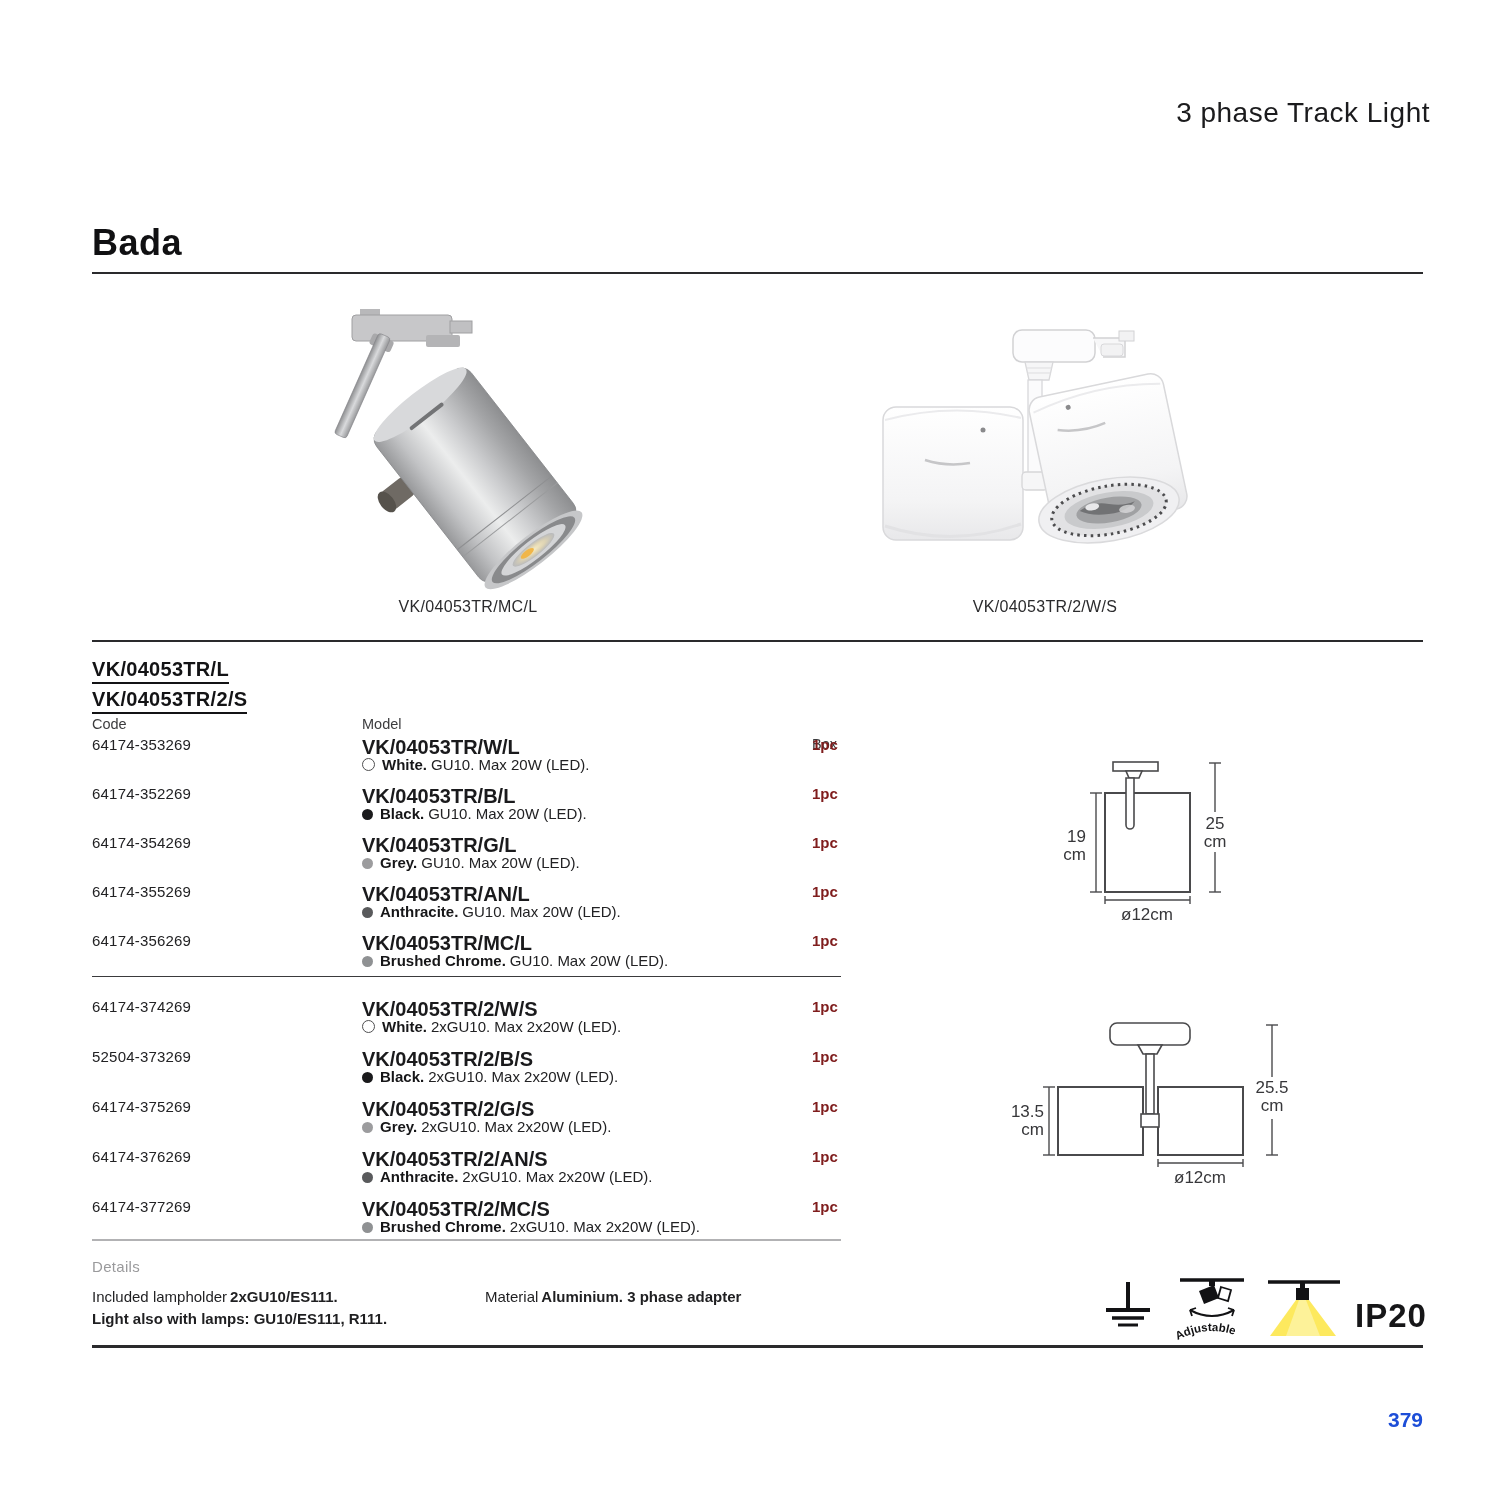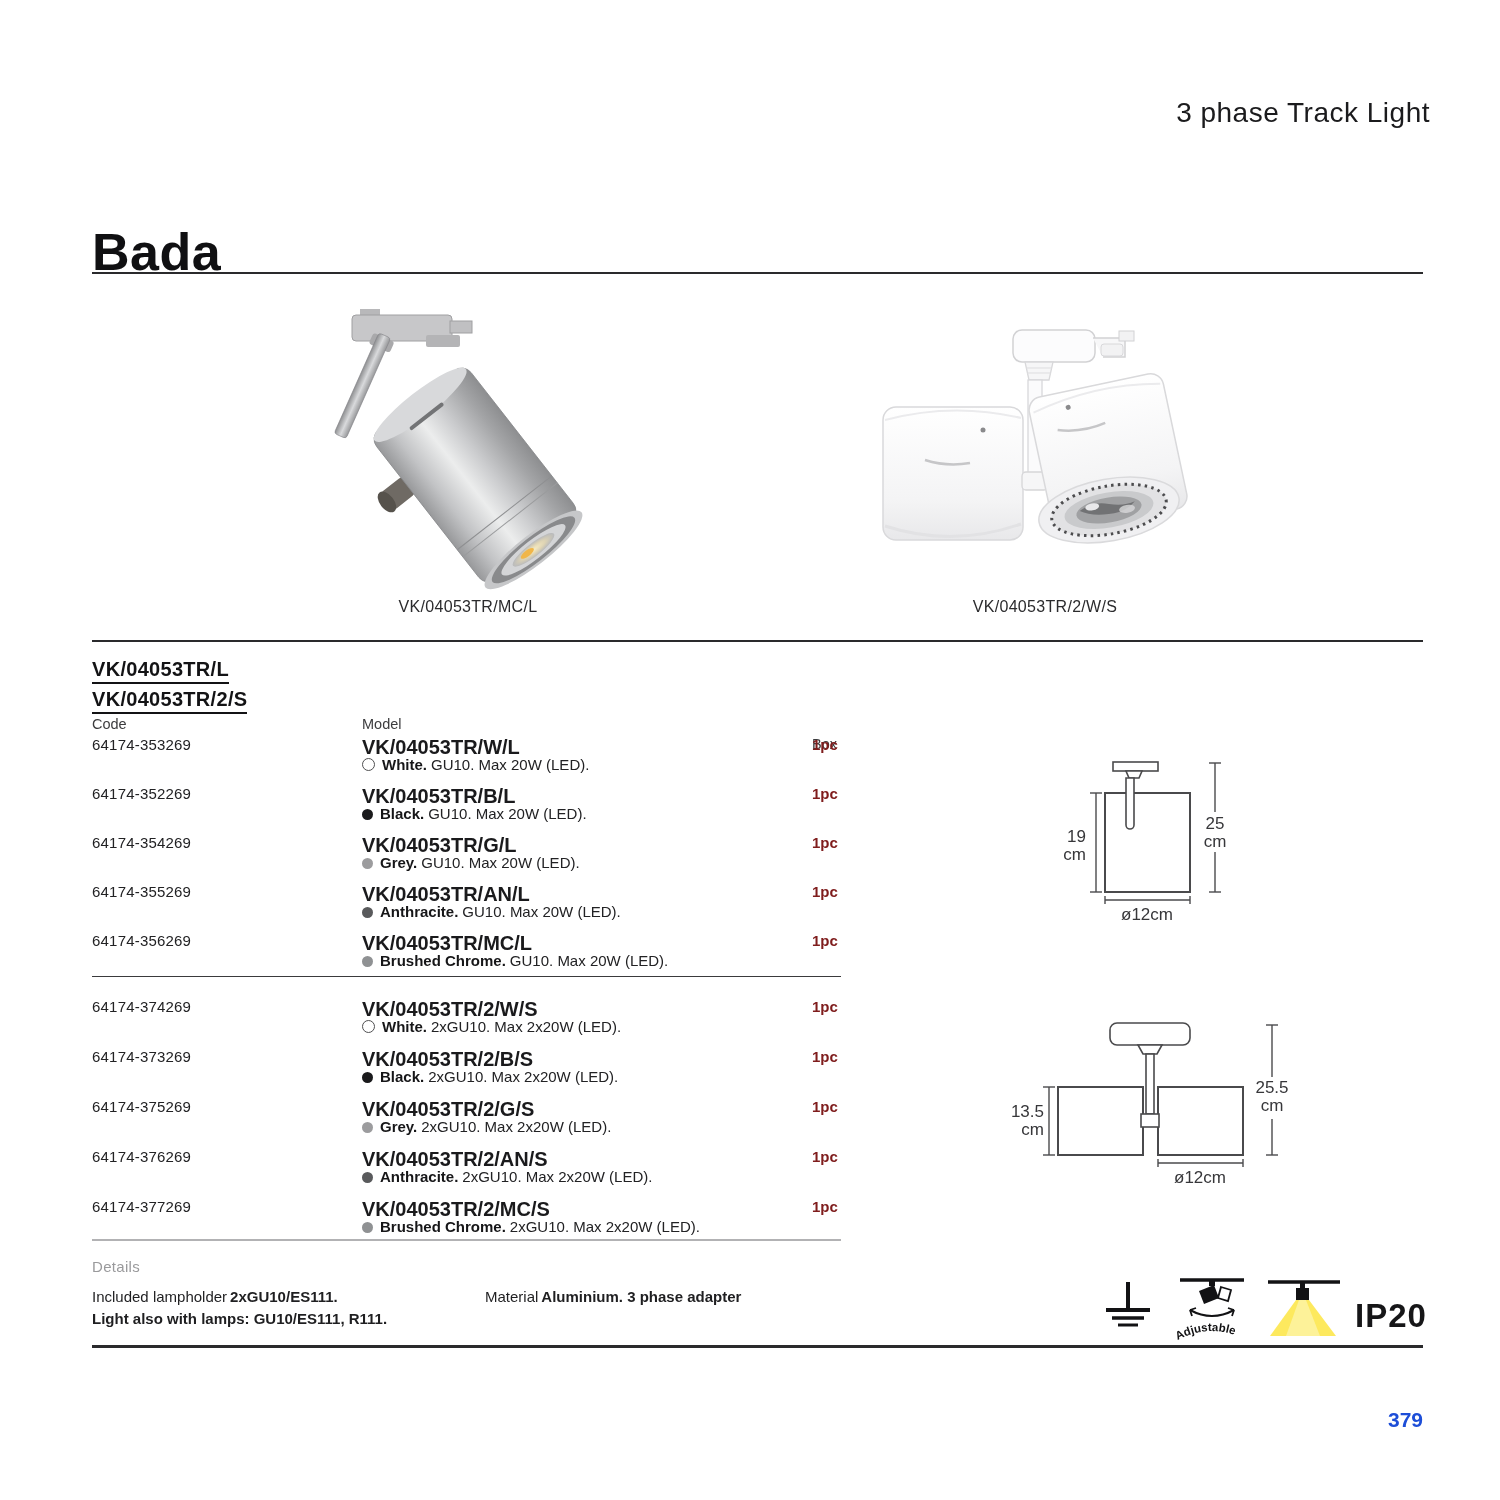--- a/index.html
+++ b/index.html
@@ -1,20 +1,20 @@
 <!DOCTYPE html>
 <html><head>
 <meta charset="utf-8">
 <style>
   html,body{margin:0;padding:0;background:#ffffff;}
   #page{position:relative;width:1500px;height:1500px;background:#ffffff;overflow:hidden;
         font-family:"Liberation Sans","DejaVu Sans",sans-serif;color:#1c1c1e;}
   .abs{position:absolute;}
   .category{font-size:28px;font-weight:400;color:#1b1b1d;letter-spacing:0.5px;margin-left:43px;}
-  .title{font-size:52px;font-weight:700;color:#101012;letter-spacing:0.5px;}
+  .title{font-size:36px;font-weight:700;color:#101012;letter-spacing:0.5px;}
   .rule{position:absolute;background:#2a2a2c;height:2px;}
   .rule-thin{position:absolute;background:#3a3a3c;height:1px;}
   .rule-grey{position:absolute;background:#b2b2b4;height:2px;}
   .caption{font-size:16px;color:#2b2b2d;letter-spacing:0.3px;}
   .model-link{font-size:20px;font-weight:700;color:#131315;border-bottom:2px solid #131315;
               padding-bottom:1px;display:inline-block;letter-spacing:0.3px;}
   .thead{font-size:14.5px;color:#3c3c3e;}
   .trow{position:absolute;left:92px;width:760px;height:44px;}
   .tcode{position:absolute;left:0;top:0;font-size:15px;color:#222224;letter-spacing:0.2px;}
   .tmodel{position:absolute;left:270px;top:0;font-size:20px;font-weight:700;color:#1a1a1c;}
@@ -180,21 +180,21 @@
 
   <div class="rule-thin" style="left:92px;top:976px;width:749px;"></div>
 
   <div class="trow" style="top:998px;">
     <div class="tcode">64174-374269</div>
     <div class="tmodel">VK/04053TR/2/W/S</div>
     <div class="tdesc"><span class="dot" style="background:#ffffff;border:1.5px solid #4f4f51"></span><b>White.</b><span class="spec">2xGU10. Max 2x20W (LED).</span></div>
     <div class="tbox">1pc</div>
   </div>
   <div class="trow" style="top:1048px;">
-    <div class="tcode">64174-373269</div>
+    <div class="tcode">52504-373269</div>
     <div class="tmodel">VK/04053TR/2/B/S</div>
     <div class="tdesc"><span class="dot" style="background:#1a1a1c"></span><b>Black.</b><span class="spec">2xGU10. Max 2x20W (LED).</span></div>
     <div class="tbox">1pc</div>
   </div>
   <div class="trow" style="top:1098px;">
     <div class="tcode">64174-375269</div>
     <div class="tmodel">VK/04053TR/2/G/S</div>
     <div class="tdesc"><span class="dot" style="background:#9c9c9e"></span><b>Grey.</b><span class="spec">2xGU10. Max 2x20W (LED).</span></div>
     <div class="tbox">1pc</div>
   </div>

